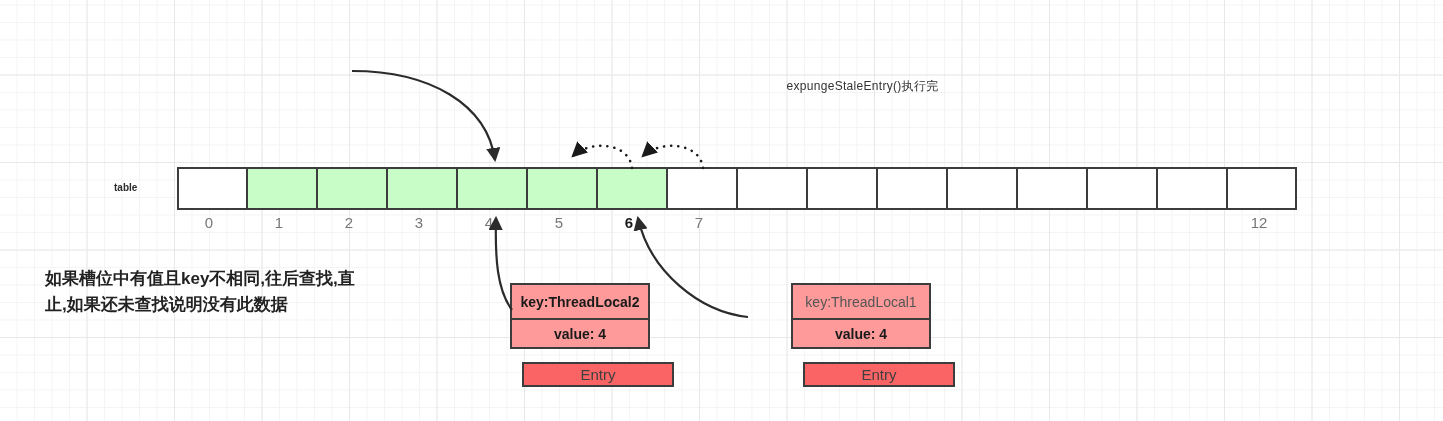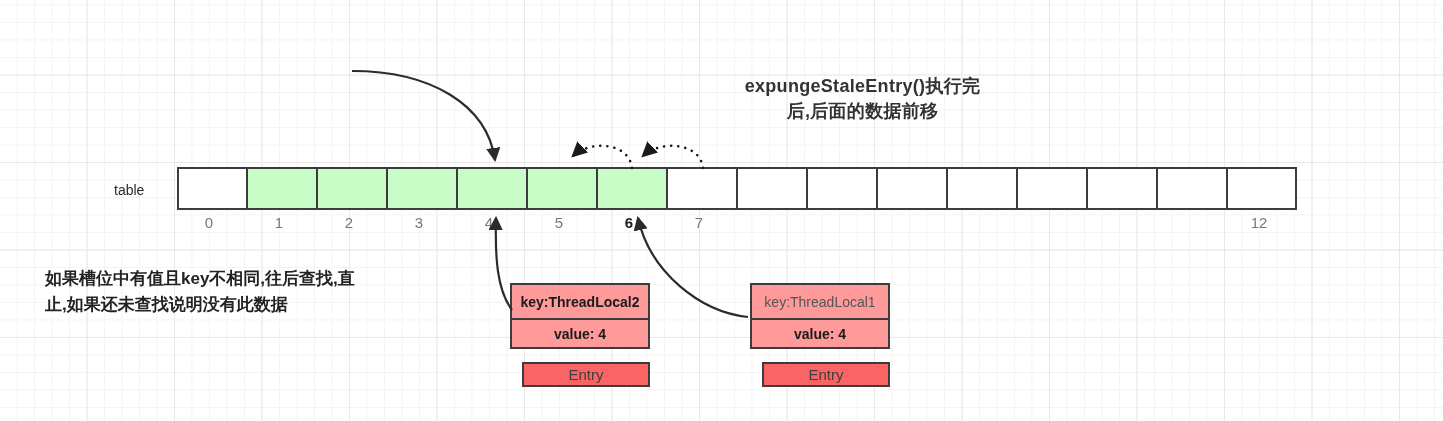--- a/index.html
+++ b/index.html
@@ -57,34 +57,34 @@
   .port.left   { top: 50%; left: -6px; margin-top: -5.5px; }
   .port.right  { top: 50%; right: -6px; margin-top: -5.5px; }
 
   
   .title {
     position: absolute;
     left: 700px;
     top: 74px;
     width: 325px;
     text-align: center;
-    font-size: 18px;
-    font-weight: bold;
+    font-size: 12px;
+    font-weight: normal;
     color: #333333;
     line-height: 25px;
     letter-spacing: 0.3px;
   }
 
   
   .table-label {
     position: absolute;
     left: 114px;
     top: 182px;
-    font-size: 14px;
-    font-weight: normal;
+    font-size: 10px;
+    font-weight: bold;
     color: #2b2b2b;
     text-align: center;
   }
   .table-row {
     position: absolute;
     left: 177px;
     top: 167px;
     height: 43px;
     display: flex;
   }
@@ -157,21 +157,21 @@
     border-top-width: 1px;
     font-weight: bold;
     color: #1a1a1a;
   }
   .entry .row.key.bold   { font-weight: bold; color: #1a1a1a; }
   .entry .row.key.plain  { font-weight: normal; color: #555555; }
   .entry .footer {
     position: absolute;
     left: 12px;
     top: 79px;
-    width: 128px;
+    width: 152px;
     height: 25px;
     box-sizing: border-box;
     border: 2px solid #3c3c3c;
     background: #fb6464;
     display: flex;
     align-items: center;
     justify-content: center;
     font-size: 15px;
     color: #3f3f3f;
   }
@@ -185,21 +185,20 @@
   }
 </style>
 </head>
 <body>
 
 <div id="canvas">
 
 
   <div class="title">
     <div>expungeStaleEntry()执行完</div>
-    <div>后,后面的数据前移</div>
   </div>
 
   <div class="table-label">table</div>
   <div class="table-row" id="table-row">
       <div class="cell"></div>
       <div class="cell filled"></div>
       <div class="cell filled"></div>
       <div class="cell filled"></div>
       <div class="cell filled"></div>
       <div class="cell filled"></div>
@@ -230,21 +229,21 @@
     <div>如果槽位中有值且key不相同,往后查找,直</div>
     <div>止,如果还未查找说明没有此数据</div>
   </div>
 
   <div class="entry" style="left:510px; top:283px;">
     <div class="row key bold">key:ThreadLocal2</div>
     <div class="row value">value: 4</div>
     <div class="footer">Entry</div>
   </div>
 
-  <div class="entry" style="left:750px; top:283px;">
+  <div class="entry" style="left:791px; top:283px;">
     <div class="row key plain">key:ThreadLocal1</div>
     <div class="row value">value: 4</div>
     <div class="footer">Entry</div>
   </div>
 
   <svg class="overlay" viewBox="0 0 1443 421">
     <defs>
       <marker id="arrow-solid" viewBox="0 0 10 10" refX="8.5" refY="5" markerWidth="6.5" markerHeight="6.5" orient="auto-start-reverse">
         <path d="M 0 0 L 10 5 L 0 10 z" fill="#2b2b2b"></path>
       </marker>

